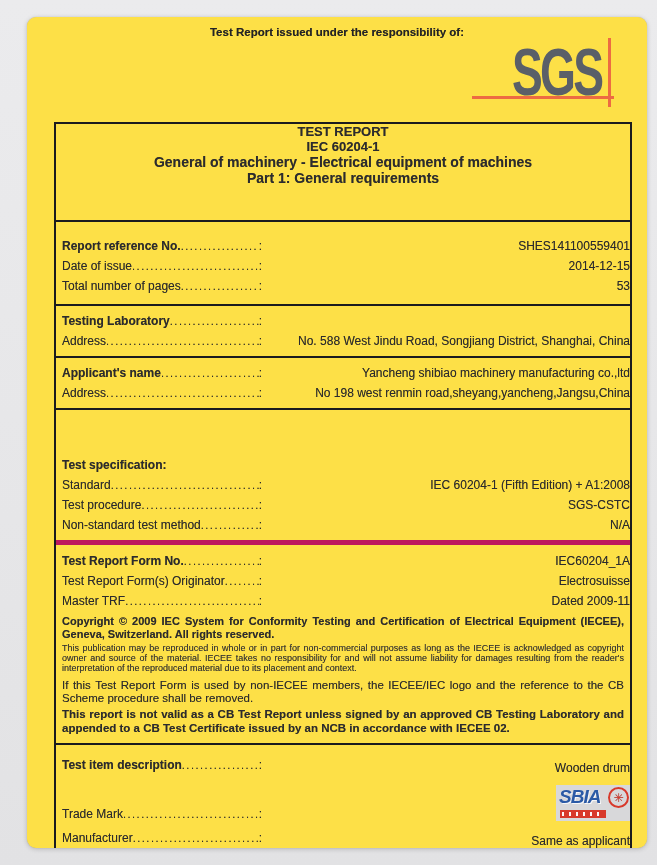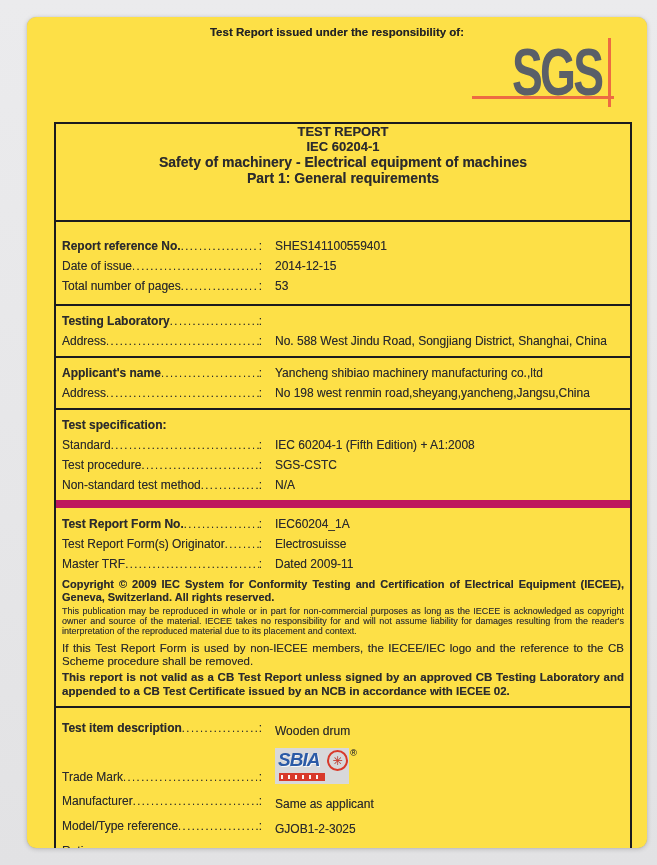--- a/index.html
+++ b/index.html
@@ -37,34 +37,34 @@
   .title-sec{
     height:98px;box-sizing:border-box;border-bottom:2px solid #1b1b1e;
     text-align:center;padding-top:0;
   }
   .t-sm{font-weight:bold;font-size:13px;line-height:15px;}
   .t-lg{font-weight:bold;font-size:14px;line-height:16px;}
 
   .sec{box-sizing:border-box;}
   .sec-report{padding:14px 0 8px;}
   .sec-lab,.sec-app,.sec-spec{border-top:2px solid #1b1b1e;padding:5px 0;}
-  .sec-form{border-top:8px solid #be185d;padding:6px 0 8px;}
+  .sec-form{border-top:5px solid #be185d;padding:6px 0 8px;}
   .sec-item{border-top:2px solid #1b1b1e;padding:8px 0 10px;}
 
   .row{display:flex;align-items:baseline;padding-left:6px;font-size:12px;line-height:20px;}
   .sec-item .row{line-height:25px;}
   .lbl{width:200px;display:flex;align-items:baseline;white-space:nowrap;overflow:hidden;flex:0 0 auto;}
   .lbl .txt{flex:0 0 auto;}
   .lbl .dots{flex:1 1 auto;overflow:hidden;font-size:11px;letter-spacing:1.5px;color:#2b2b2f;}
   .lbl::after{content:":";flex:0 0 auto;}
   .bold .txt{font-weight:bold;}
-  .row.heading .lbl{width:auto;}
+  .row.heading .lbl{width:auto;margin-top:40px;}
   .row.heading .lbl::after{content:"";}
   .row.heading .txt{font-weight:bold;}
-  .val{flex:1 1 auto;padding-left:13px;white-space:nowrap;overflow:hidden;}
+  .val{flex:1 1 auto;padding-left:13px;white-space:nowrap;overflow:hidden;text-align:right;}
   .sec-item .val{position:relative;top:3px;}
 
   
   .cp{padding:0 6px;margin-top:4px;}
   .cp-bold{font-size:11px;font-weight:bold;line-height:13px;text-align:justify;}
   .cp-small{font-size:9px;line-height:10px;text-align:justify;margin-top:2px;color:#333337;}
   .cp-body{font-size:11.5px;line-height:12.5px;text-align:justify;margin-top:6px;}
   .cp-bold2{font-size:11.5px;font-weight:bold;line-height:14px;text-align:justify;margin-top:3px;}
 
   
@@ -100,21 +100,21 @@
     <div class="sgs-text">SGS</div>
     <div class="sgs-hline"></div>
     <div class="sgs-vline"></div>
   </div>
 
   <div class="doc-table">
 
     <div class="title-sec">
       <div class="t-sm">TEST REPORT</div>
       <div class="t-sm">IEC 60204-1</div>
-      <div class="t-lg">Safety of machinery - Electrical equipment of machines</div>
+      <div class="t-lg">General of machinery - Electrical equipment of machines</div>
       <div class="t-lg">Part 1: General requirements</div>
     </div>
 
     <div class="sec sec-report">
       <div class="row bold">
         <div class="lbl">
             <span class="txt">Report reference No.</span>
             <span class="dots">..........................................................................................</span>
           </div>
         <div class="val">SHES141100559401</div>

